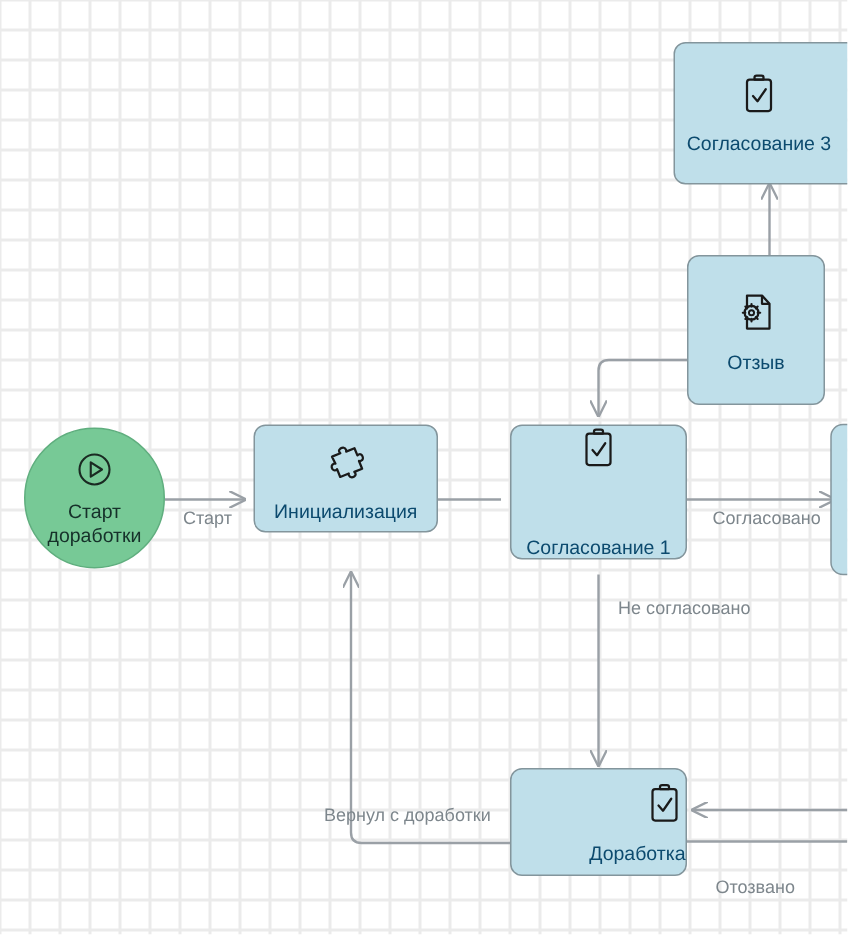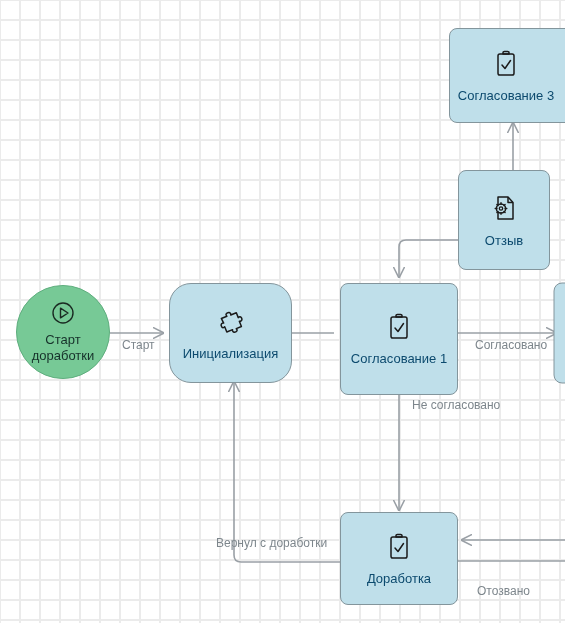--- a/index.html
+++ b/index.html
@@ -111,32 +111,32 @@
     <span class="start-icon">
       <svg width="26" height="26" viewBox="0 0 26 26">
         <circle cx="13" cy="13" r="10" fill="none" stroke="#1a2a22" stroke-width="1.4"></circle>
         <path d="M 10.5 8.2 L 18 13 L 10.5 17.8 Z" fill="none" stroke="#1a2a22" stroke-width="1.4" stroke-linejoin="round"></path>
       </svg>
     </span>
     <span class="node-label">Старт</span>
     <span class="node-label">доработки</span>
   </div>
 
-  <div class="node task" style="left:169px; top:283px; width:123px; height:100px;border-radius:22px;">
+  <div class="node task" style="left:169px; top:283px; width:123px; height:72px;">
     <span class="task-icon">
       <svg width="32" height="32" viewBox="0 0 32 32">
         <g transform="rotate(-22 16 16)">
           <path d="M 8 10 L 14 10 Q 13 7.6 15.2 7.1 Q 18.2 6.7 18.4 9.2 Q 18.4 9.8 18 10.4 L 24 10.4 L 24 15.6 Q 26.3 14.6 26.9 16.8 Q 27.3 19.6 24.8 19.8 Q 24.2 19.8 23.6 19.4 L 23.6 25 L 18 25 Q 19 27.3 16.8 27.8 Q 14 28.2 13.8 25.7 Q 13.8 25.1 14.2 24.6 L 8 24.6 L 8 19 Q 5.8 20 5.2 17.8 Q 4.8 15 7.3 14.8 Q 7.9 14.8 8.4 15.2 Z" fill="none" stroke="#1a1a1a" stroke-width="1.5" stroke-linejoin="round"></path>
         </g>
       </svg>
     </span>
     <span class="node-label">Инициализация</span>
   </div>
 
-  <div class="node task" style="left:340px; top:283px; width:118px; height:112px;">
+  <div class="node task" style="left:340px; top:283px; width:118px; height:90px;justify-content:space-between;">
     <span class="task-icon">
       <svg width="28" height="30" viewBox="0 0 28 30">
         <rect x="6" y="5" width="16" height="21" rx="1.8" fill="none" stroke="#1a1a1a" stroke-width="1.5"></rect>
         <path d="M 11 5 L 11 3.6 Q 11 2.4 12.4 2.4 L 15.6 2.4 Q 17 2.4 17 3.6 L 17 5 Z" fill="none" stroke="#1a1a1a" stroke-width="1.5" stroke-linejoin="round"></path>
         <path d="M 10 16 L 13 19.5 L 18.5 11.5" fill="none" stroke="#1a1a1a" stroke-width="1.5" stroke-linecap="round" stroke-linejoin="round"></path>
       </svg>
     </span>
     <span class="node-label">Согласование 1</span>
   </div>
 
@@ -166,21 +166,21 @@
           <line x1="8.9" y1="12.4" x2="10.1" y2="13.6"></line>
           <line x1="15.9" y1="19.4" x2="17.1" y2="20.6"></line>
           <line x1="17.1" y1="12.4" x2="15.9" y2="13.6"></line>
           <line x1="10.1" y1="19.4" x2="8.9" y2="20.6"></line>
         </g>
       </svg>
     </span>
     <span class="node-label">Отзыв</span>
   </div>
 
-  <div class="node task" style="left:340px; top:512px; width:118px; height:93px;">
+  <div class="node task" style="left:340px; top:512px; width:118px; height:72px;align-items:flex-end;">
     <span class="task-icon">
       <svg width="28" height="30" viewBox="0 0 28 30">
         <rect x="6" y="5" width="16" height="21" rx="1.8" fill="none" stroke="#1a1a1a" stroke-width="1.5"></rect>
         <path d="M 11 5 L 11 3.6 Q 11 2.4 12.4 2.4 L 15.6 2.4 Q 17 2.4 17 3.6 L 17 5 Z" fill="none" stroke="#1a1a1a" stroke-width="1.5" stroke-linejoin="round"></path>
         <path d="M 10 16 L 13 19.5 L 18.5 11.5" fill="none" stroke="#1a1a1a" stroke-width="1.5" stroke-linecap="round" stroke-linejoin="round"></path>
       </svg>
     </span>
     <span class="node-label">Доработка</span>
   </div>
 

